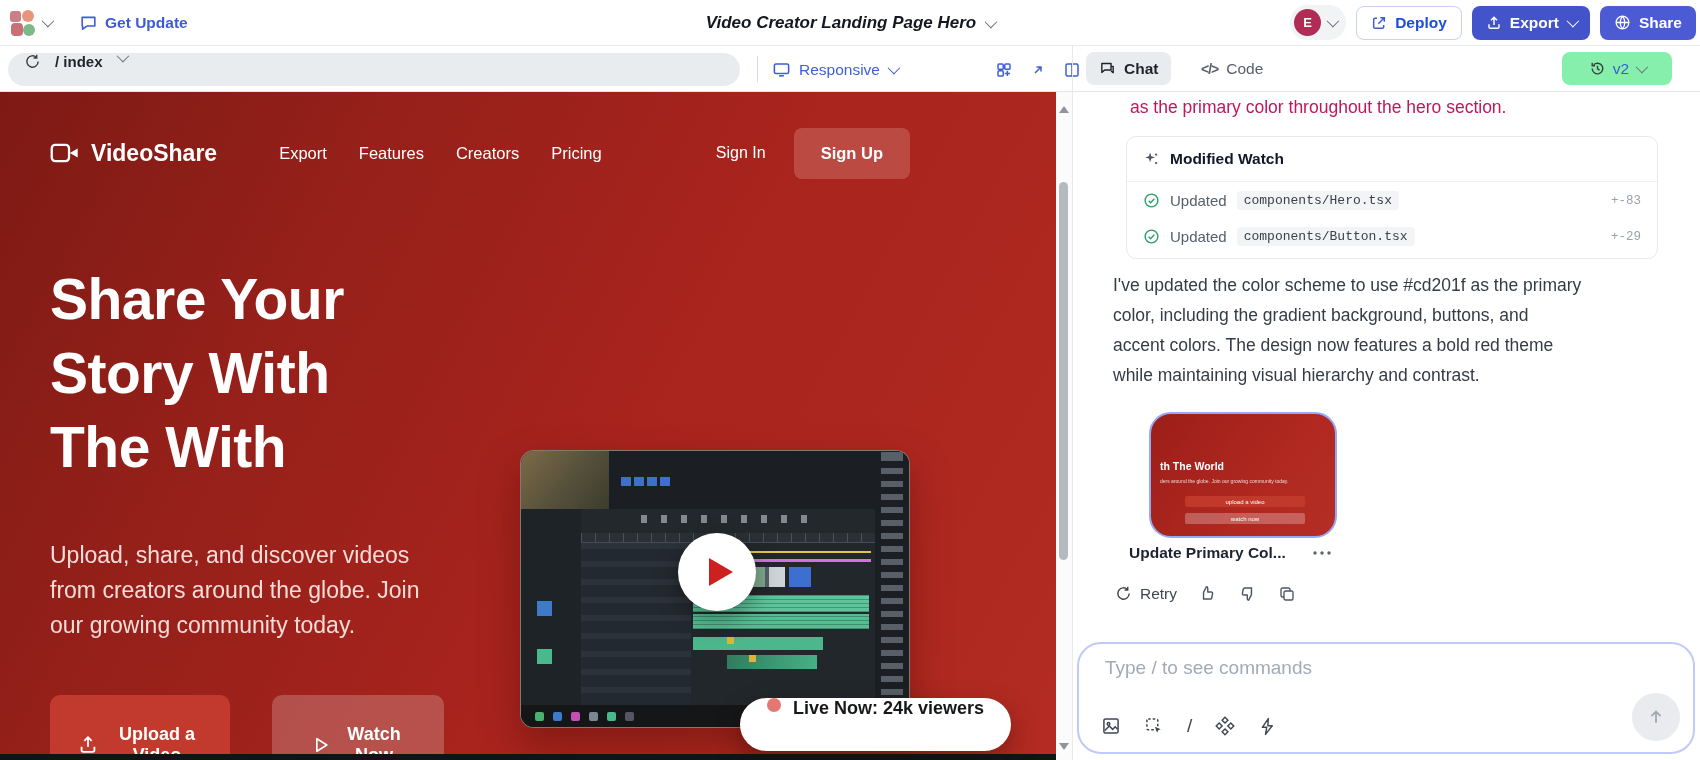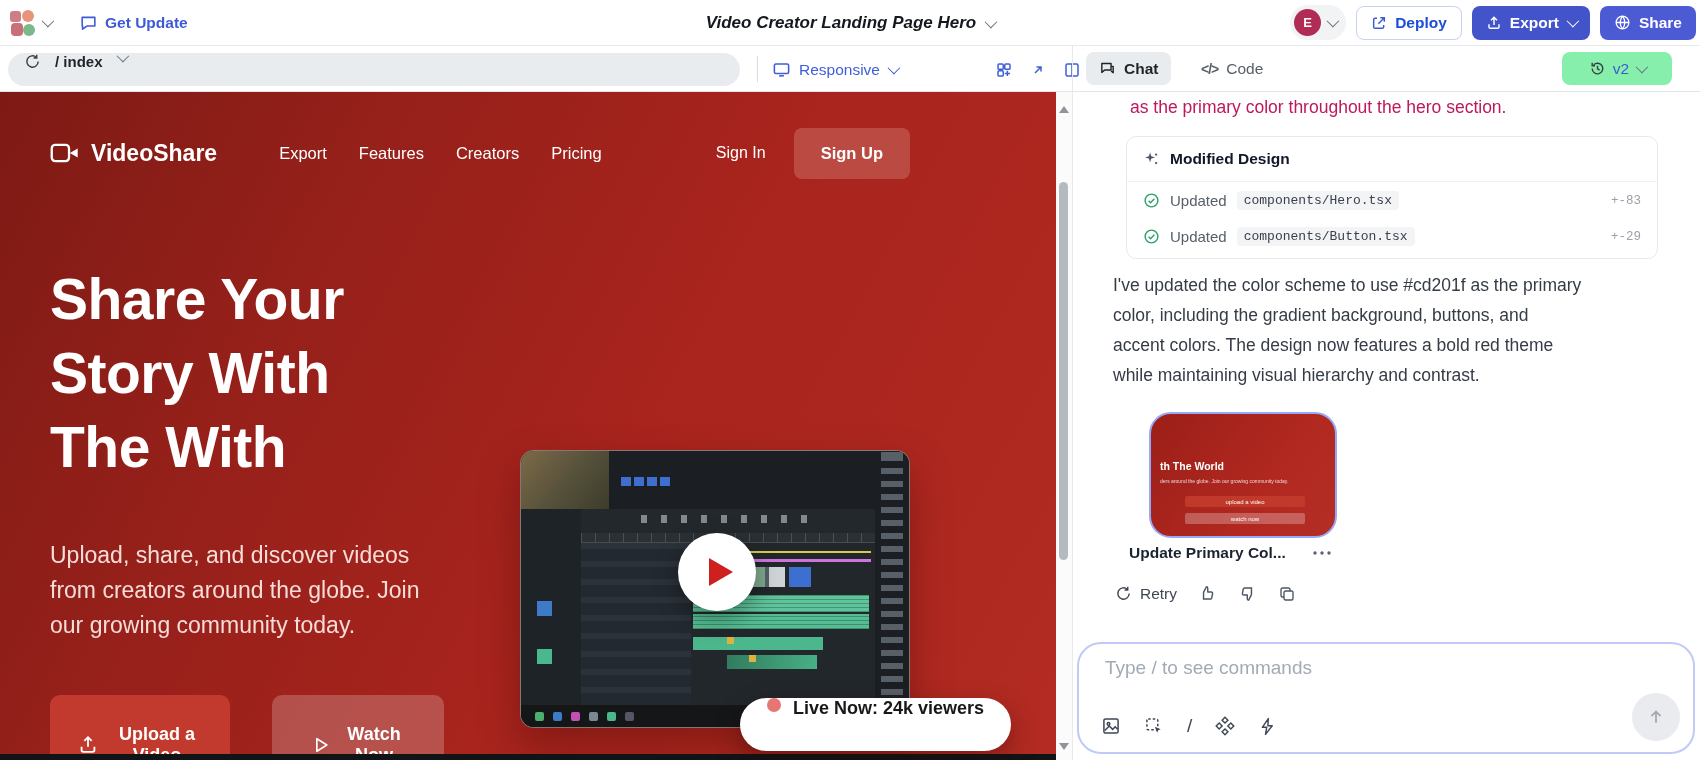--- a/index.html
+++ b/index.html
@@ -385,21 +385,21 @@
   <div class="chat">
     <div class="chat-topline">as the primary color throughout the hero section.</div>
 
     <div class="mod-card">
       <div class="mod-head">
         <svg width="17" height="17" viewBox="0 0 24 24" fill="#4b5563">
           <path d="M10 2l1.7 5.3L17 9l-5.3 1.7L10 16l-1.7-5.3L3 9l5.3-1.7z"></path>
           <circle cx="18.5" cy="5" r="1.6"></circle>
             <circle cx="18.5" cy="17" r="1.6"></circle>
         </svg>
-        <span>Modified Design</span>
+        <span>Modified Watch</span>
       </div>
       <div class="mod-row">
         <svg width="17" height="17" viewBox="0 0 24 24" fill="none" stroke="#2da06b" stroke-width="2">
           <circle cx="12" cy="12" r="9"></circle>
             <path d="M8 12.5l2.7 2.7L16 9.5"></path>
         </svg>
         <span class="mod-action">Updated</span>
         <span class="mod-chip">components/Hero.tsx</span>
         <span class="mod-diff">+-83</span>
       </div>

